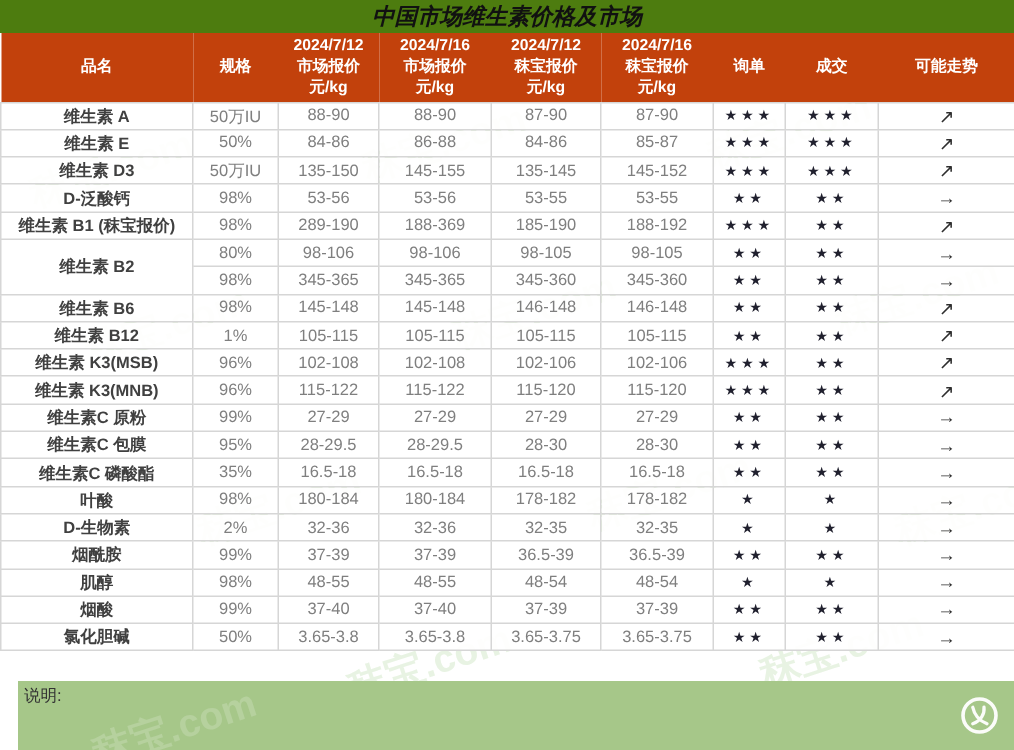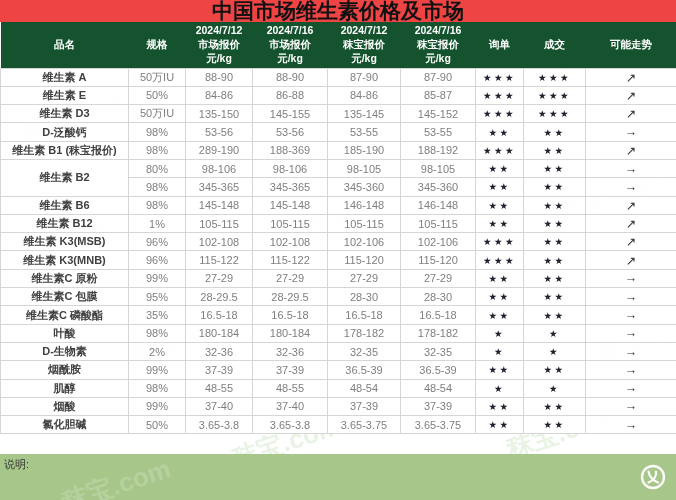--- a/index.html
+++ b/index.html
@@ -3,46 +3,46 @@
 <meta charset="utf-8">
 <style>
   * { box-sizing: border-box; }
   html,body { margin:0; padding:0; }
   body {
     width:676px; height:500px; overflow:hidden; position:relative;
     background:#ffffff; font-family:"Liberation Sans", sans-serif;
   }
   .title-band {
     height:22px; display:flex; align-items:center; justify-content:center;
-    font-size:21px; font-weight:bold; color:#111; background:#ef4444;
-    position:relative; z-index:2;
+    font-size:15px; font-weight:bold; color:#111; background:#4d7c0f;
+    position:relative; z-index:2;font-style:italic;
   }
   table.price-table {
     width:676px; border-collapse:collapse; table-layout:fixed;
     position:relative; z-index:2;
   }
   thead th {
-    background:#14532d; color:#ffffff; font-weight:bold;
+    background:#c2410c; color:#ffffff; font-weight:bold;
     font-size:10.5px; line-height:1.3; height:46px; padding:0;
     text-align:center; vertical-align:middle; border:none;
   }
   thead th span { display:block; }
   tbody td {
     background:rgba(255,255,255,0.92);
     border:1px solid #d6d6d6; height:18.3px; padding:0 2px;
     text-align:center; vertical-align:middle; font-size:11px;
     white-space:nowrap; overflow:hidden;
   }
   td.name  { font-weight:bold; color:#404040; }
   td.spec  { color:#7f7f7f; }
   td.val   { color:#7f7f7f; }
   td.stars { color:#20202e; font-size:9.5px; letter-spacing:2.5px; }
   td.trend { color:#2e2e2e; font-size:12.5px; }
   .footer-band {
-    position:absolute; left:0; right:0; bottom:0; height:46px;
+    position:absolute; left:12px; right:0; bottom:0; height:46px;
     background:#a6c789; z-index:2; padding:3px 0 0 4px;
   }
   .note-label { font-size:11px; color:#333333; line-height:1.4; }
   .legend-line { font-size:11px; color:#333333; margin-top:2px; }
   .xueqiu {
     position:absolute; right:10px; top:50%; transform:translateY(-50%);
     display:flex; align-items:center; gap:7px;
     color:rgba(255,255,255,0.95); font-size:19px; font-weight:bold;
     letter-spacing:1px;
   }

